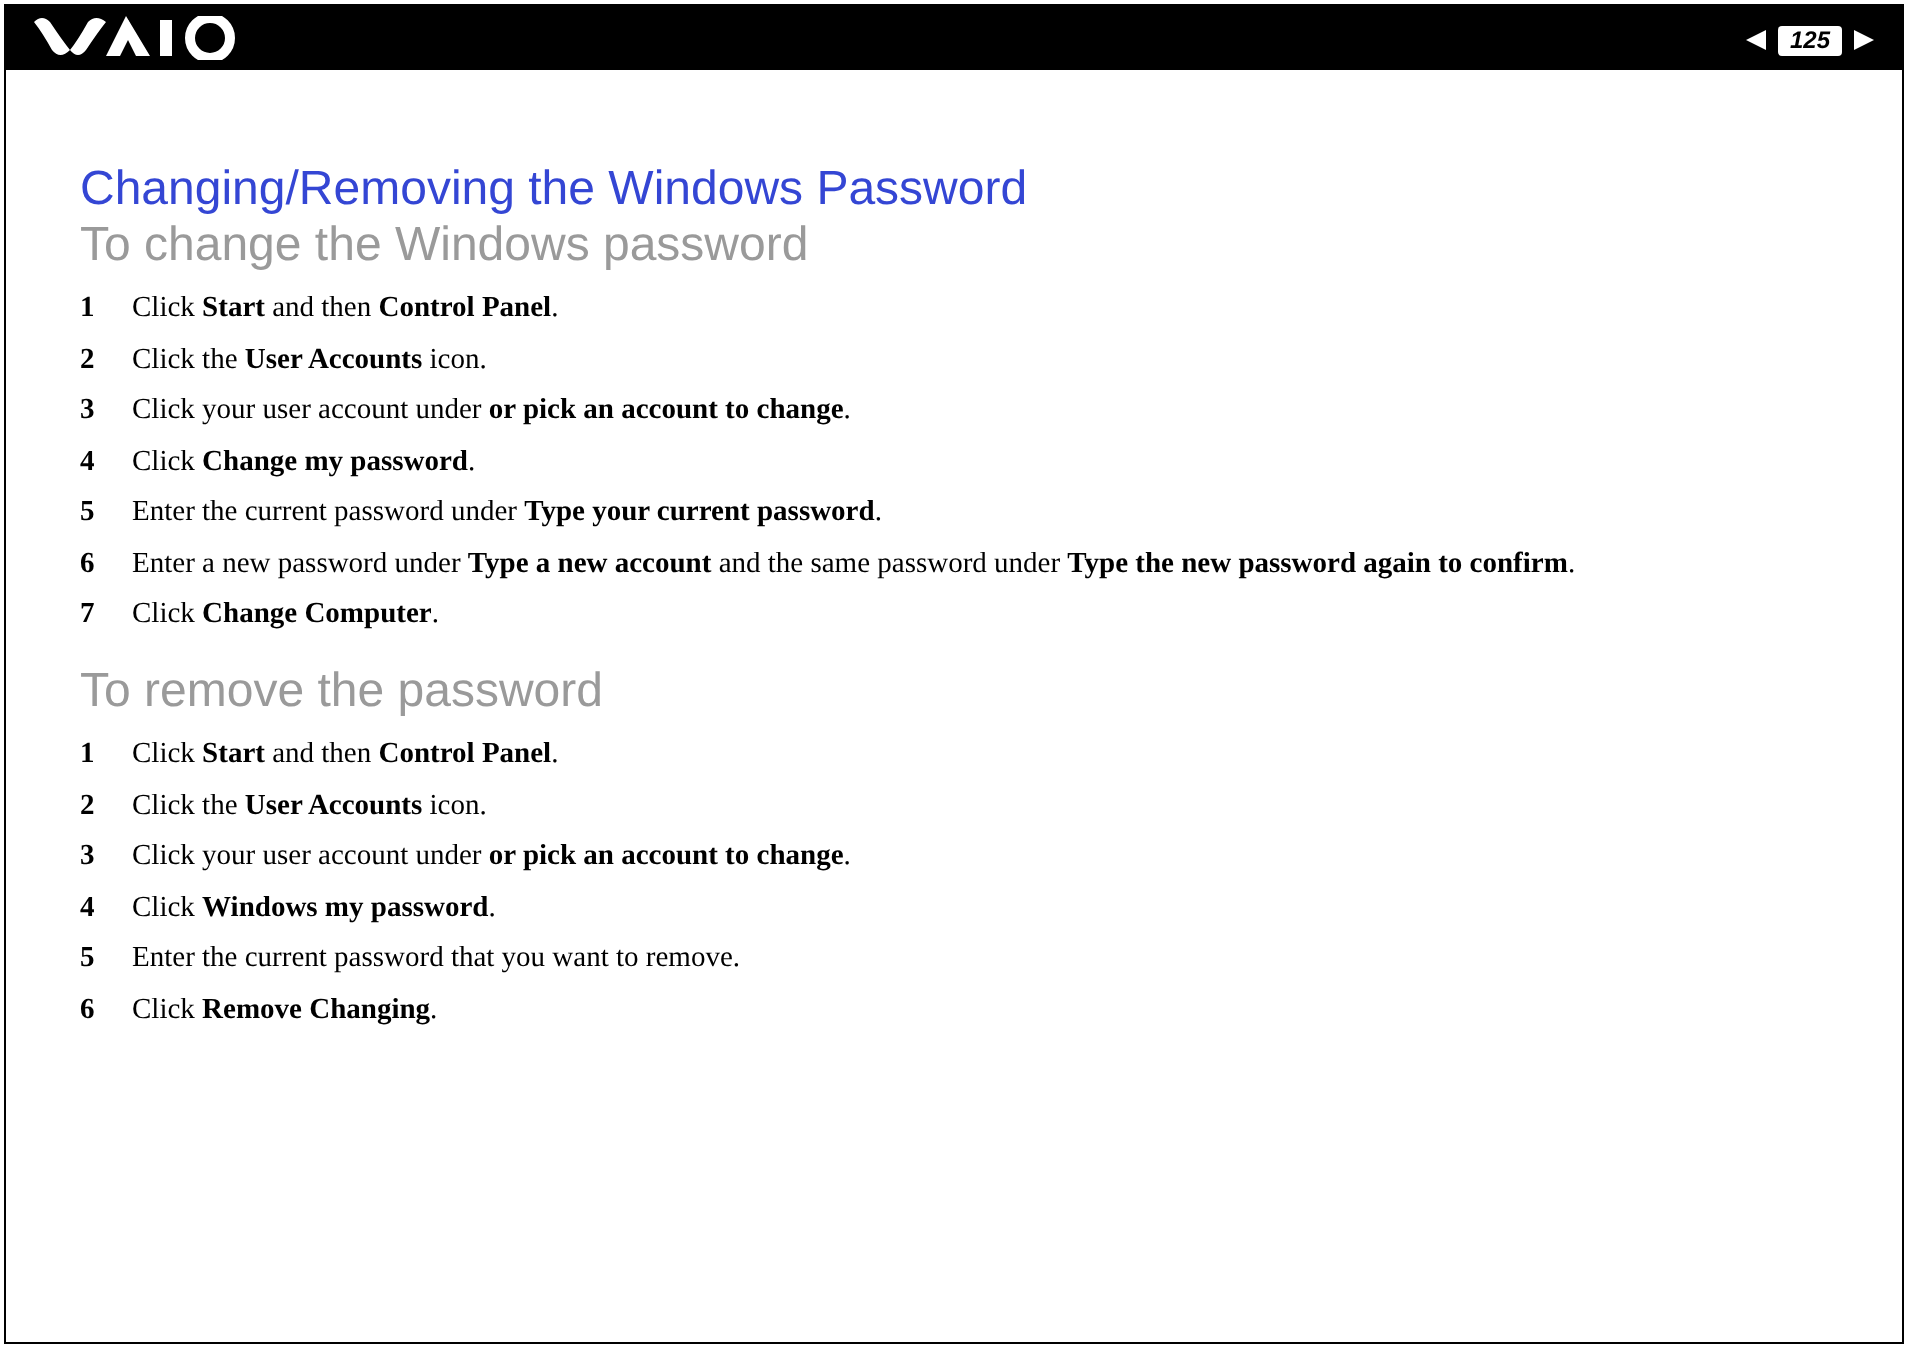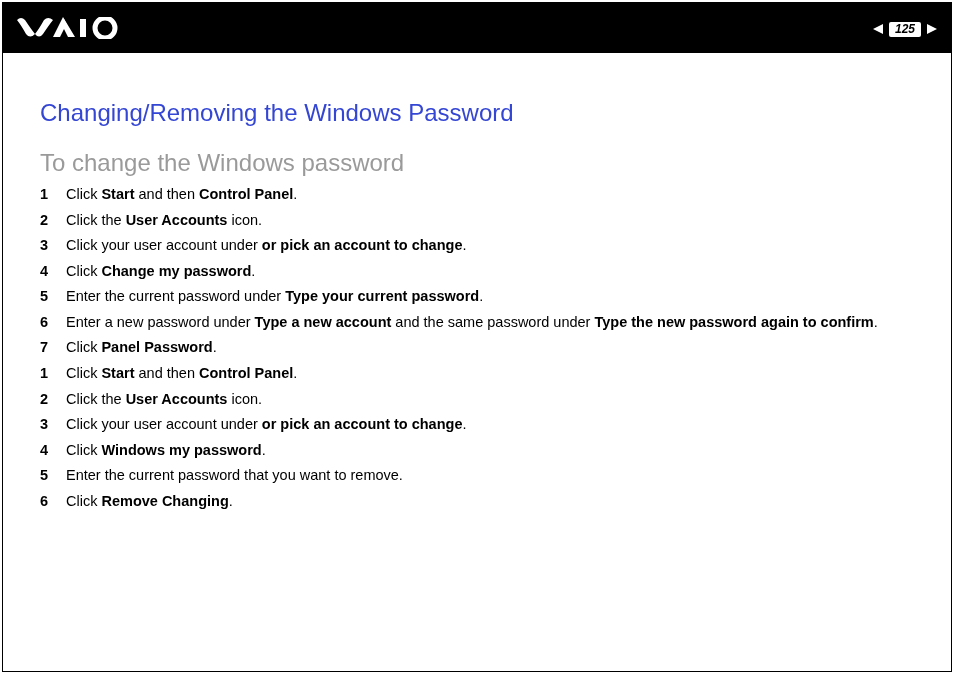--- a/index.html
+++ b/index.html
@@ -12,21 +12,21 @@
       overflow: hidden;
     }
     .page-border {
       position: absolute;
       top: 2px; left: 2px; right: 2px; bottom: 2px;
       border: 1px solid #000;
       pointer-events: none;
     }
     .header-bar {
       background: #000;
-      height: 50px;
+      height: 32px;
       display: flex;
       align-items: center;
       justify-content: space-between;
       padding: 0 14px 0 14px;
       margin: 3px 3px 0 3px;
       position: relative;
     }
     .logo {
       display: flex;
       align-items: center;
@@ -78,21 +78,21 @@
       font-weight: bold;
       margin-top: 1px;
     }
     .content {
       padding: 46px 40px 0 40px;
     }
     .title {
       color: #3446d4;
       font-size: 24px;
       font-weight: normal;
-      margin-bottom: 22px;
+      margin-bottom: 0;
     }
     .subtitle {
       color: #9a9a9a;
       font-size: 24px;
       font-weight: normal;
       margin-bottom: 8px;
       margin-top: 14px;
     }
     .subtitle.first { margin-top: 0; }
     ol.steps {
@@ -100,20 +100,21 @@
       counter-reset: step;
     }
     ol.steps li {
       counter-increment: step;
       display: flex;
       align-items: center;
       font-size: 14.5px;
       line-height: 1.35;
       color: #000;
       margin-bottom: 6px;
+      font-family: Liberation Serif, serif;
     }
     ol.steps li::before {
       content: counter(step);
       font-weight: bold;
       width: 26px;
       flex-shrink: 0;
     }
     .step-text { flex: 1; }
     .step-text b, .step-text strong { font-weight: bold; }
   </style>
@@ -158,24 +159,25 @@
       <li>
         <span class="step-text">Click <b>Change my password</b>.</span>
       </li>
       <li>
         <span class="step-text">Enter the current password under <b>Type your current password</b>.</span>
       </li>
       <li>
         <span class="step-text">Enter a new password under <b>Type a new account</b> and the same password under <b>Type the new password again to confirm</b>.</span>
       </li>
       <li>
-        <span class="step-text">Click <b>Panel Password</b>.</span>
+        <span class="step-text">Click <b>Change Computer</b>.</span>
       </li>
     </ol>
 
+  <h2 class="subtitle">To remove the password</h2>
   <ol class="steps">
       <li>
         <span class="step-text">Click <b>Start</b> and then <b>Control Panel</b>.</span>
       </li>
       <li>
         <span class="step-text">Click the <b>User Accounts</b> icon.</span>
       </li>
       <li>
         <span class="step-text">Click your user account under <b>or pick an account to change</b>.</span>
       </li>

